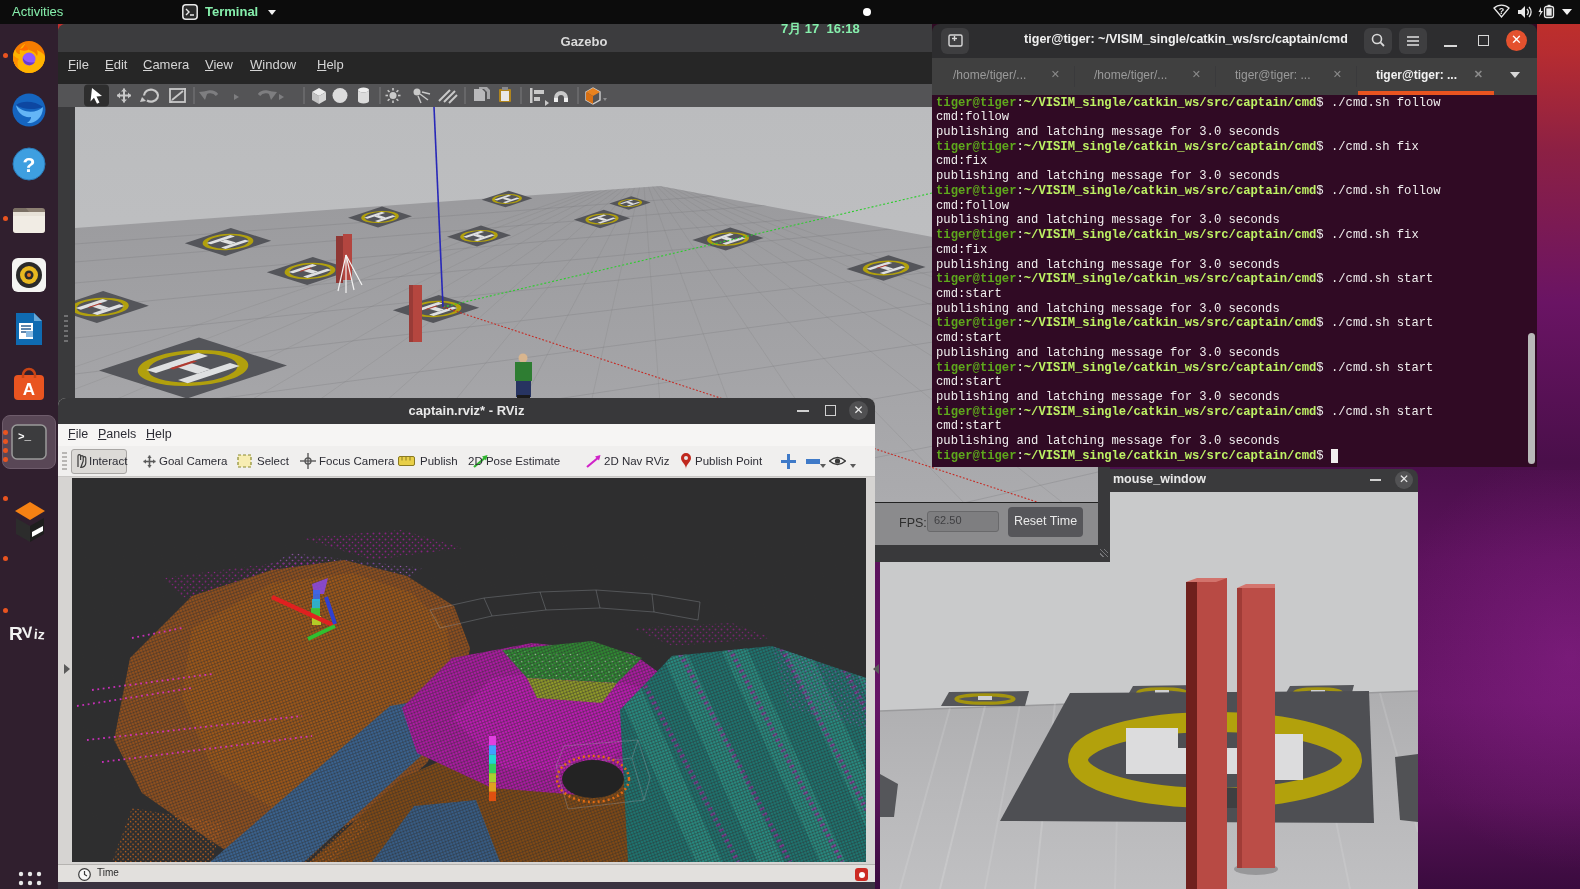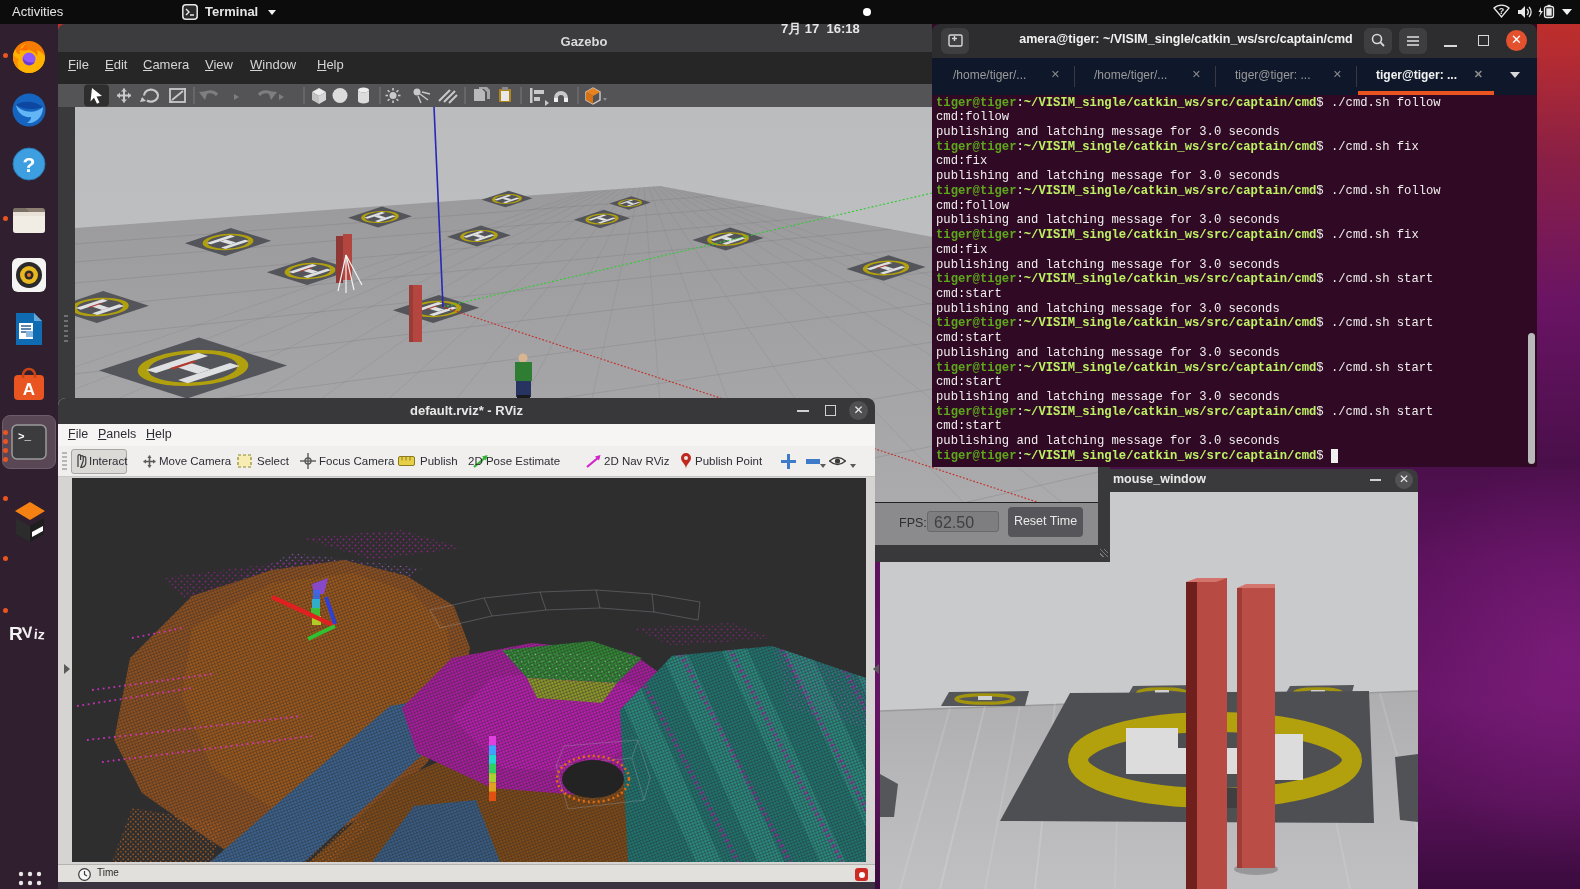--- a/index.html
+++ b/index.html
@@ -310,61 +310,61 @@
       <line x1="271" y1="148" x2="287" y2="178" stroke="#f2f2f2" stroke-width="1.2"></line>
       <rect x="334" y="178" width="4" height="57" fill="#993b37"></rect>
       <rect x="338" y="178" width="9" height="57" fill="#b5463f"></rect>
       <circle cx="448" cy="251" r="4.5" fill="#d8b58e"></circle>
       <rect x="440" y="255" width="17" height="19" fill="#2e7d32"></rect>
       <rect x="441" y="274" width="15" height="16" fill="#273461"></rect>
       <rect x="442" y="288" width="13" height="3" fill="#1a1a1a"></rect>
     </svg>
     <div class="abs" style="left:17px;top:478px;width:1023px;height:43px;background:#8b8b8d;border-top:1px solid #222">
       <span class="abs" style="left:824px;top:13px;font-size:12.5px;color:#2e2e2e">FPS:</span>
-      <div class="abs" style="left:852px;top:8px;width:72px;height:21px;background:#7e7e80;border:1px solid #69696b;border-radius:3px;font-size:16px;color:#3f3f41;padding:2px 0 0 6px">62.50</div>
+      <div class="abs" style="left:852px;top:8px;width:72px;height:21px;background:#7e7e80;border:1px solid #69696b;border-radius:3px;font-size:11px;color:#3f3f41;padding:2px 0 0 6px">62.50</div>
       <div class="abs" style="left:933px;top:4px;width:75px;height:30px;background:#56565a;border-radius:4px;color:#e9e9e9;font-size:12.5px;text-align:center;line-height:29px">Reset Time</div>
     </div>
     <div class="abs" style="left:1040px;top:83px;width:12px;height:455px;background:#39393b"></div>
     <div class="abs" style="left:1042px;top:525px;width:8px;height:8px;background:repeating-linear-gradient(45deg,#39393b 0 2px,#77777a 2px 3px)"></div>
   </div>
 <style>
 .tab{position:absolute;top:0;width:139px;height:37px;color:#9a9a9a;font-size:12px}
 .tab span{position:absolute;left:18px;top:10px}
 .tab i{position:absolute;right:14px;top:10px;font-style:normal;font-size:11px;color:#8a8a8a}
 .tab.on{color:#f2f2f2;font-weight:bold}
 #tpre{position:absolute;left:4px;top:71.6px;font-size:12.2px;line-height:14.72px;color:#f0eeee}
 #tpre .g{color:#5ea71c;font-weight:bold}
 #tpre .b{color:#bef264;font-weight:bold}
 #tpre .cur{background:#f0eeee}
 .tbtn{position:absolute;top:4px;width:28px;height:26px;background:#3e3e40;border-radius:6px}
 </style>
 <div class="win" style="left:932px;top:24px;width:605px;height:443px;z-index:3;background:#300a24">
     <div class="abs" style="left:0;top:0;width:605px;height:34px;background:#2d2d2f;border-radius:8px 8px 0 0">
-      <div class="abs" style="left:54px;top:8px;width:400px;text-align:center;font-size:12.5px;font-weight:bold;color:#f0f0f0">amera@tiger: ~/VISIM_single/catkin_ws/src/captain/cmd</div>
+      <div class="abs" style="left:54px;top:8px;width:400px;text-align:center;font-size:12.5px;font-weight:bold;color:#f0f0f0">tiger@tiger: ~/VISIM_single/catkin_ws/src/captain/cmd</div>
       <div class="tbtn" style="left:9px"><svg width="28" height="26" viewBox="0 0 28 26">
           <rect x="8" y="7" width="13" height="11" rx="1.5" fill="none" stroke="#d8d8d8" stroke-width="1.4"></rect>
           <line x1="11" y1="10.5" x2="16" y2="10.5" stroke="#d8d8d8" stroke-width="1.4"></line>
           <line x1="13.5" y1="8" x2="13.5" y2="13" stroke="#d8d8d8" stroke-width="1.4"></line>
         </svg></div>
       <div class="tbtn" style="left:432px"><svg width="28" height="26" viewBox="0 0 28 26">
           <circle cx="13" cy="11" r="4.5" fill="none" stroke="#d8d8d8" stroke-width="1.6"></circle>
           <line x1="16.2" y1="14.2" x2="20" y2="18" stroke="#d8d8d8" stroke-width="1.8"></line>
         </svg></div>
       <div class="tbtn" style="left:467px"><svg width="28" height="26" viewBox="0 0 28 26">
           <g stroke="#d8d8d8" stroke-width="1.6">
             <line x1="8" y1="9" x2="20" y2="9"></line>
             <line x1="8" y1="13" x2="20" y2="13"></line>
             <line x1="8" y1="17" x2="20" y2="17"></line>
           </g>
         </svg></div>
       <div class="abs" style="left:512px;top:21px;width:13px;height:2px;background:#d8d8d8"></div>
       <div class="abs" style="left:546px;top:11px;width:11px;height:11px;border:1.5px solid #d8d8d8"></div>
       <div class="abs" style="left:574px;top:6px;width:21px;height:21px;border-radius:50%;background:#e4512e;color:#fff;font-size:13px;text-align:center;line-height:20px">✕</div>
     </div>
-    <div class="abs" style="left:0;top:34px;width:605px;height:37px;background:#0f172a">
+    <div class="abs" style="left:0;top:34px;width:605px;height:37px;background:#404040">
       <div class="tab" style="left:3px">
         <span>/home/tiger/...</span>
         <i>✕</i>
       </div>
       <div class="abs" style="left:142px;top:8px;width:1px;height:21px;background:#3a3a3c"></div>
       <div class="tab" style="left:144px">
         <span>/home/tiger/...</span>
         <i>✕</i>
       </div>
       <div class="abs" style="left:283px;top:8px;width:1px;height:21px;background:#3a3a3c"></div>
@@ -402,21 +402,21 @@
 cmd:start
 publishing and latching message for 3.0 seconds
 <span class="g">tiger@tiger</span>:<span class="b">~/VISIM_single/catkin_ws/src/captain/cmd</span>$ ./cmd.sh start
 cmd:start
 publishing and latching message for 3.0 seconds
 <span class="g">tiger@tiger</span>:<span class="b">~/VISIM_single/catkin_ws/src/captain/cmd</span>$ <span class="cur">&nbsp;</span></pre>
     <div class="abs" style="left:596px;top:309px;width:7px;height:131px;background:#b9b9b9;border-radius:3.5px"></div>
   </div>
 <div class="win" style="left:58px;top:398px;width:817px;height:491px;z-index:3;background:#d6d4d2;border-radius:8px 8px 0 0">
     <div class="abs" style="left:0;top:0;width:817px;height:26px;background:#38383a;border-radius:8px 8px 0 0">
-      <div class="tbar" style="top:5px;font-size:13px">default.rviz* - RViz</div>
+      <div class="tbar" style="top:5px;font-size:13px">captain.rviz* - RViz</div>
       <div class="abs" style="left:739px;top:12px;width:12px;height:2px;background:#d0d0d0"></div>
       <div class="abs" style="left:767px;top:7px;width:11px;height:11px;border:1.5px solid #d0d0d0"></div>
       <div class="abs" style="left:791px;top:3px;width:19px;height:19px;border-radius:50%;background:#505052;color:#ececec;font-size:12px;text-align:center;line-height:18px">✕</div>
     </div>
     <div class="abs" style="left:0;top:26px;width:817px;height:22px;background:#f6f5f4;font-size:12.5px;color:#2d2d35">
       <span class="abs" style="left:10px;top:3px"><u>F</u>ile</span>
       <span class="abs" style="left:40px;top:3px"><u>P</u>anels</span>
       <span class="abs" style="left:88px;top:3px"><u>H</u>elp</span>
     </div>
     <div class="abs" style="left:0;top:48px;width:817px;height:31px;background:#f0efee;border-bottom:1px solid #c9c7c5;font-size:11.5px;color:#2d2d35">
@@ -426,21 +426,21 @@
         <path d="M5 14 V7 M5 7 V3 a1.3 1.3 0 0 1 2.6 0 V7 m0 0 V4 a1.3 1.3 0 0 1 2.6 0 V8 m0 0 V5 a1.3 1.3 0 0 1 2.6 0 V10 a5 4.5 0 0 1 -5 4.5 Z" fill="none" stroke="#3a3a3a" stroke-width="1.2"></path>
       </svg>
       <span class="abs" style="left:31px;top:9px">Interact</span>
       <svg class="abs" style="left:84px;top:8px" width="15" height="15">
         <g stroke="#5a5a5a" stroke-width="1.6" fill="#5a5a5a">
           <line x1="1.5" y1="7.5" x2="13.5" y2="7.5"></line>
           <line x1="7.5" y1="1.5" x2="7.5" y2="13.5"></line>
           <path d="M1.5 7.5 l2.5-2.2 v4.4Z M13.5 7.5 l-2.5-2.2 v4.4Z M7.5 1.5 l-2.2 2.5 h4.4Z M7.5 13.5 l-2.2-2.5 h4.4Z" stroke="none"></path>
         </g>
       </svg>
-      <span class="abs" style="left:101px;top:9px">Move Camera</span>
+      <span class="abs" style="left:101px;top:9px">Goal Camera</span>
       <svg class="abs" style="left:179px;top:8px" width="16" height="15">
         <rect x="1" y="1" width="13" height="12" fill="#f7edb2" stroke="#8a8a30" stroke-width="1.2" stroke-dasharray="3 2"></rect>
       </svg>
       <span class="abs" style="left:199px;top:9px">Select</span>
       <svg class="abs" style="left:242px;top:7px" width="16" height="16">
         <g stroke="#5a5a5a" stroke-width="1.4">
           <line x1="8" y1="0" x2="8" y2="16"></line>
           <line x1="0" y1="8" x2="16" y2="8"></line>
         </g>
         <circle cx="8" cy="8" r="3" fill="none" stroke="#5a5a5a" stroke-width="1.4"></circle>
@@ -664,21 +664,21 @@
       <circle cx="13" cy="4" r="2.2" fill="#e8e8e8"></circle>
       <circle cx="22" cy="4" r="2.2" fill="#e8e8e8"></circle>
       <circle cx="4" cy="13" r="2.2" fill="#e8e8e8"></circle>
       <circle cx="13" cy="13" r="2.2" fill="#e8e8e8"></circle>
       <circle cx="22" cy="13" r="2.2" fill="#e8e8e8"></circle>
       <circle cx="4" cy="22" r="2.2" fill="#e8e8e8"></circle>
       <circle cx="13" cy="22" r="2.2" fill="#e8e8e8"></circle>
       <circle cx="22" cy="22" r="2.2" fill="#e8e8e8"></circle>
     </svg>
   </div>
-<div class="abs" style="left:0;top:0;width:1580px;height:24px;z-index:6;background:#0c0c0c;color:#e5e5e5;font-size:13px">
+<div class="abs" style="left:0;top:0;width:1580px;height:24px;z-index:6;background:#0c0c0c;color:#86efac;font-size:13px">
     <span class="abs" style="left:12px;top:4px">Activities</span>
     <svg class="abs" style="left:182px;top:4px" width="16" height="16" viewBox="0 0 16 16">
       <rect x="0.8" y="0.8" width="14.4" height="14.4" rx="3" fill="#2a2a2a" stroke="#e8e8e8" stroke-width="1.5"></rect>
       <path d="M4 5 l3 3 -3 3 M8 11 h4" stroke="#e8e8e8" stroke-width="1.4" fill="none"></path>
     </svg>
     <span class="abs" style="left:205px;top:4px;font-weight:bold">Terminal</span>
     <div class="abs" style="left:268px;top:10px;width:0;height:0;border:4px solid transparent;border-top:5px solid #f2f2f2"></div>
     <span class="abs" style="left:781px;top:20px;font-weight:bold">7月 17&nbsp; 16:18</span>
     <div class="abs" style="left:863px;top:8px;width:8px;height:8px;border-radius:50%;background:#fff"></div>
     <svg class="abs" style="left:1493px;top:4px" width="17" height="16" viewBox="0 0 17 16">

